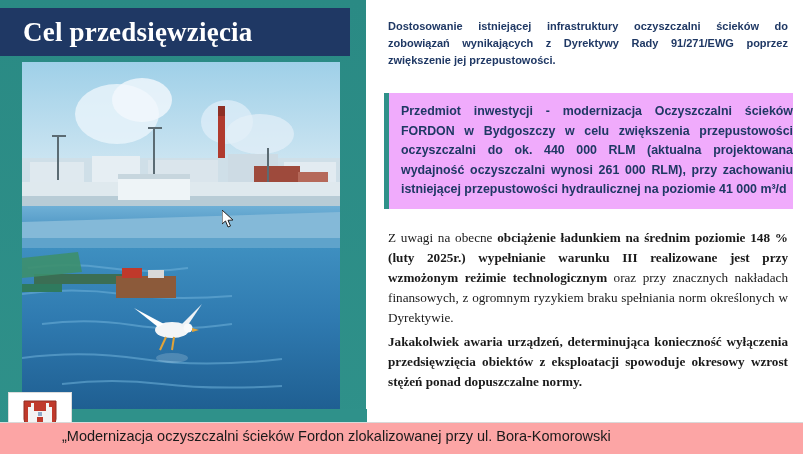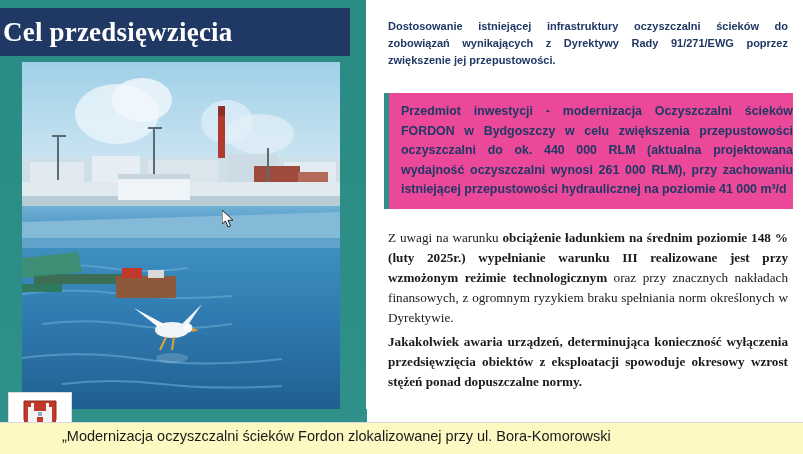--- a/index.html
+++ b/index.html
@@ -38,21 +38,21 @@
     height: 48px;
     background: #1f3864;
     display: flex;
     align-items: center;
   }
   .title-bar span {
     color: #ffffff;
     font-family: "Liberation Serif", serif;
     font-size: 27px;
     font-weight: bold;
-    padding-left: 3px;
+    padding-left: 23px;
     letter-spacing: 0.2px;
     white-space: nowrap;
   }
   .photo {
     position: absolute;
     left: 22px;
     top: 62px;
     width: 318px;
     height: 347px;
     overflow: hidden;
@@ -100,21 +100,21 @@
     font-weight: bold;
     color: #1f3864;
     text-align: justify;
     line-height: 1.55;
   }
   .callout {
     position: absolute;
     left: 10px;
     top: 93px;
     width: 409px;
-    background: #ec4899;
+    background: #f0abfc;
     border-left: 5px solid #2f918a;
     box-sizing: border-box;
     padding: 9px 0 9px 12px;
   }
   .callout p {
     margin: 0;
     font-size: 12.4px;
     font-weight: bold;
     color: #1f3864;
     text-align: justify;
@@ -136,21 +136,21 @@
   }
   .body-text .b {
     font-weight: bold;
   }
   .bottom-bar {
     position: absolute;
     left: 0;
     bottom: 0;
     width: 803px;
     height: 31px;
-    background: #fef9c3;
+    background: #fca5a5;
     border-top: 1px solid #d9d9d9;
   }
   .bottom-bar .caption {
     position: absolute;
     left: 62px;
     top: 5px;
     font-size: 14.5px;
     color: #1a1a1a;
     white-space: nowrap;
     font-family: "Liberation Sans", sans-serif;
@@ -281,21 +281,21 @@
 
   <div class="right">
 
     <div class="para-top">Dostosowanie istniejącej infrastruktury oczyszczalni ścieków do zobowiązań wynikających z Dyrektywy Rady 91/271/EWG poprzez zwiększenie jej przepustowości.</div>
 
     <div class="callout">
       <p>Przedmiot inwestycji - modernizacja Oczyszczalni ścieków FORDON w Bydgoszczy w celu zwiększenia przepustowości oczyszczalni do ok. 440 000 RLM (aktualna projektowana wydajność oczyszczalni wynosi 261 000 RLM), przy zachowaniu istniejącej przepustowości hydraulicznej na poziomie 41 000 m³/d</p>
     </div>
 
     <div class="body-text">
-      <p><span>Z uwagi na warunku </span><span class="b">obciążenie ładunkiem na średnim poziomie 148 % (luty 2025r.) wypełnianie warunku III realizowane jest przy wzmożonym reżimie technologicznym</span><span> oraz przy znacznych nakładach finansowych, z ogromnym ryzykiem braku spełniania norm określonych w Dyrektywie.</span></p>
+      <p><span>Z uwagi na obecne </span><span class="b">obciążenie ładunkiem na średnim poziomie 148 % (luty 2025r.) wypełnianie warunku III realizowane jest przy wzmożonym reżimie technologicznym</span><span> oraz przy znacznych nakładach finansowych, z ogromnym ryzykiem braku spełniania norm określonych w Dyrektywie.</span></p>
       <p class="b">Jakakolwiek awaria urządzeń, determinująca konieczność wyłączenia przedsięwzięcia obiektów z eksploatacji spowoduje okresowy wzrost stężeń ponad dopuszczalne normy.</p>
     </div>
   </div>
 
   <div class="green-strip"></div>
 
   <div class="bottom-bar">
     <div class="caption">„Modernizacja oczyszczalni ścieków Fordon zlokalizowanej przy ul. Bora-Komorowski</div>
   </div>
 

